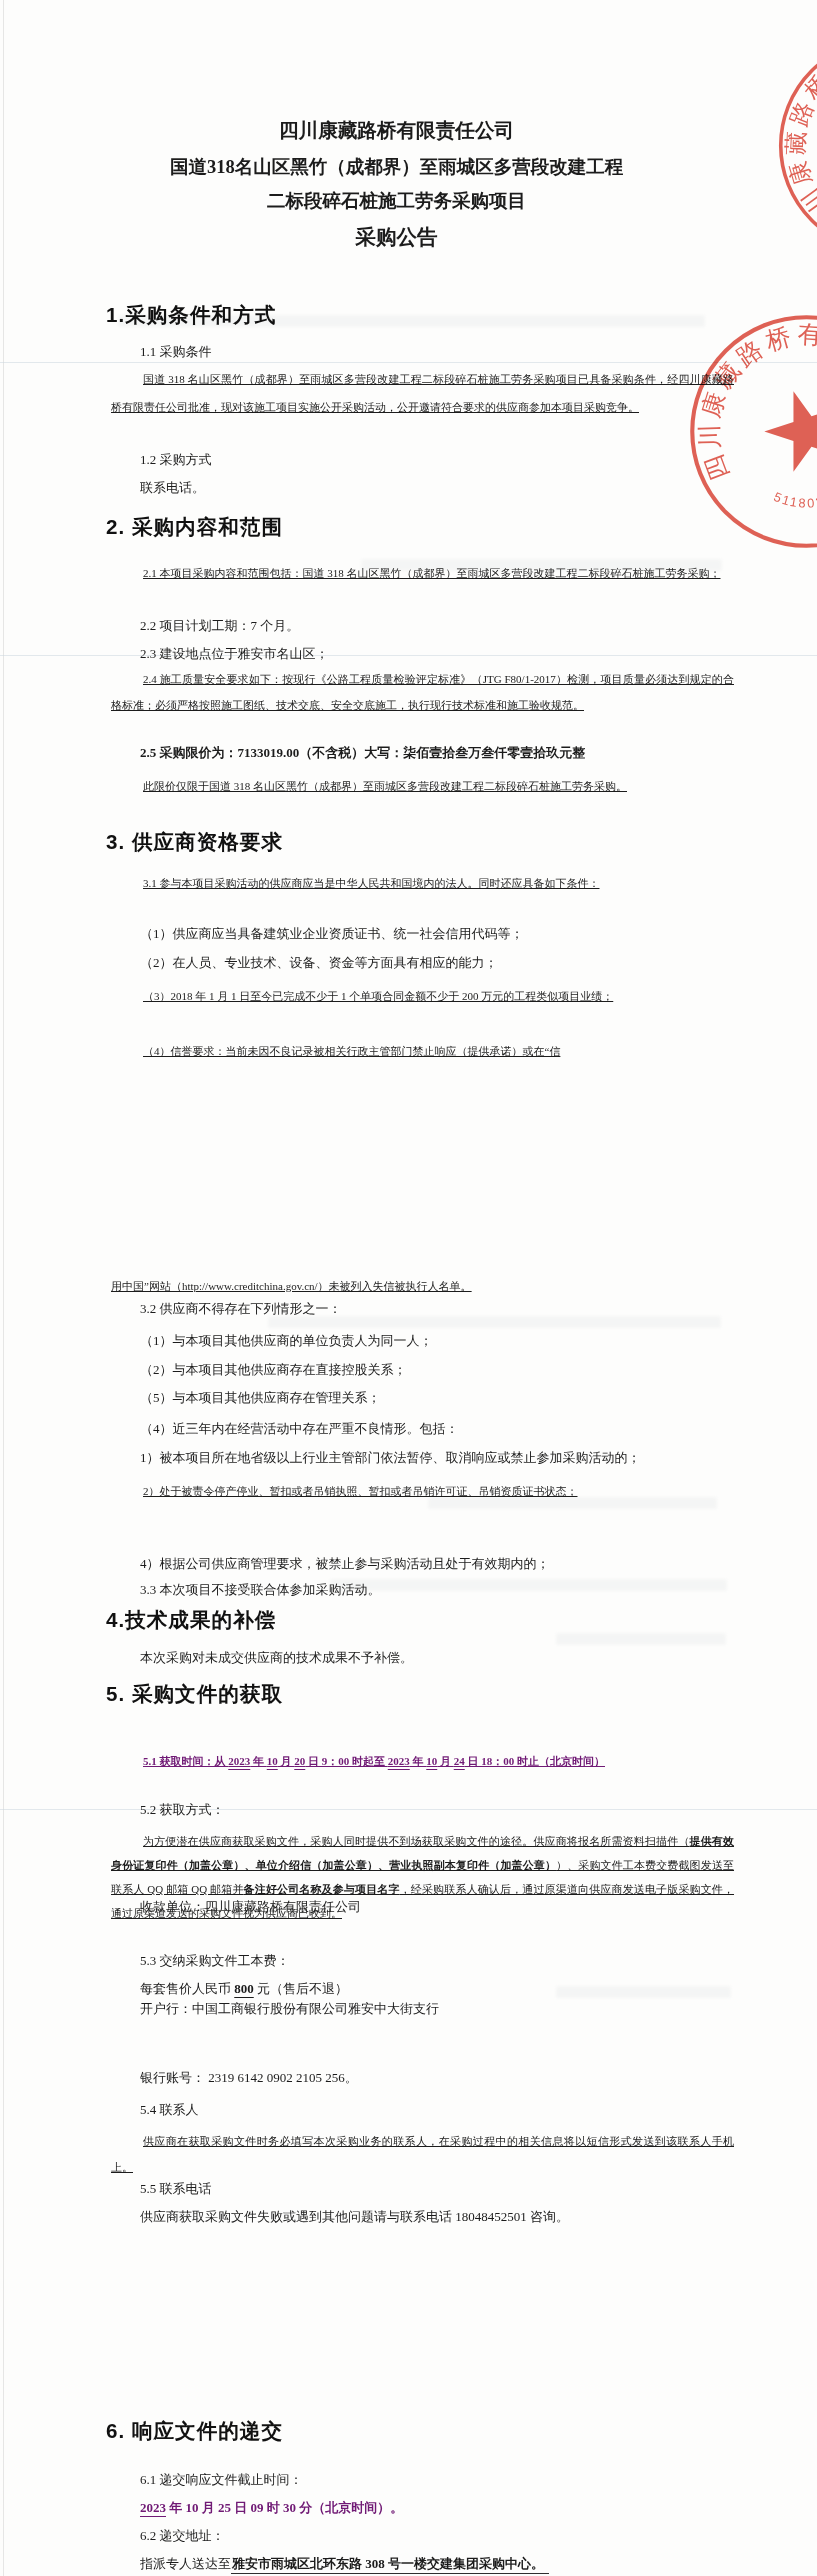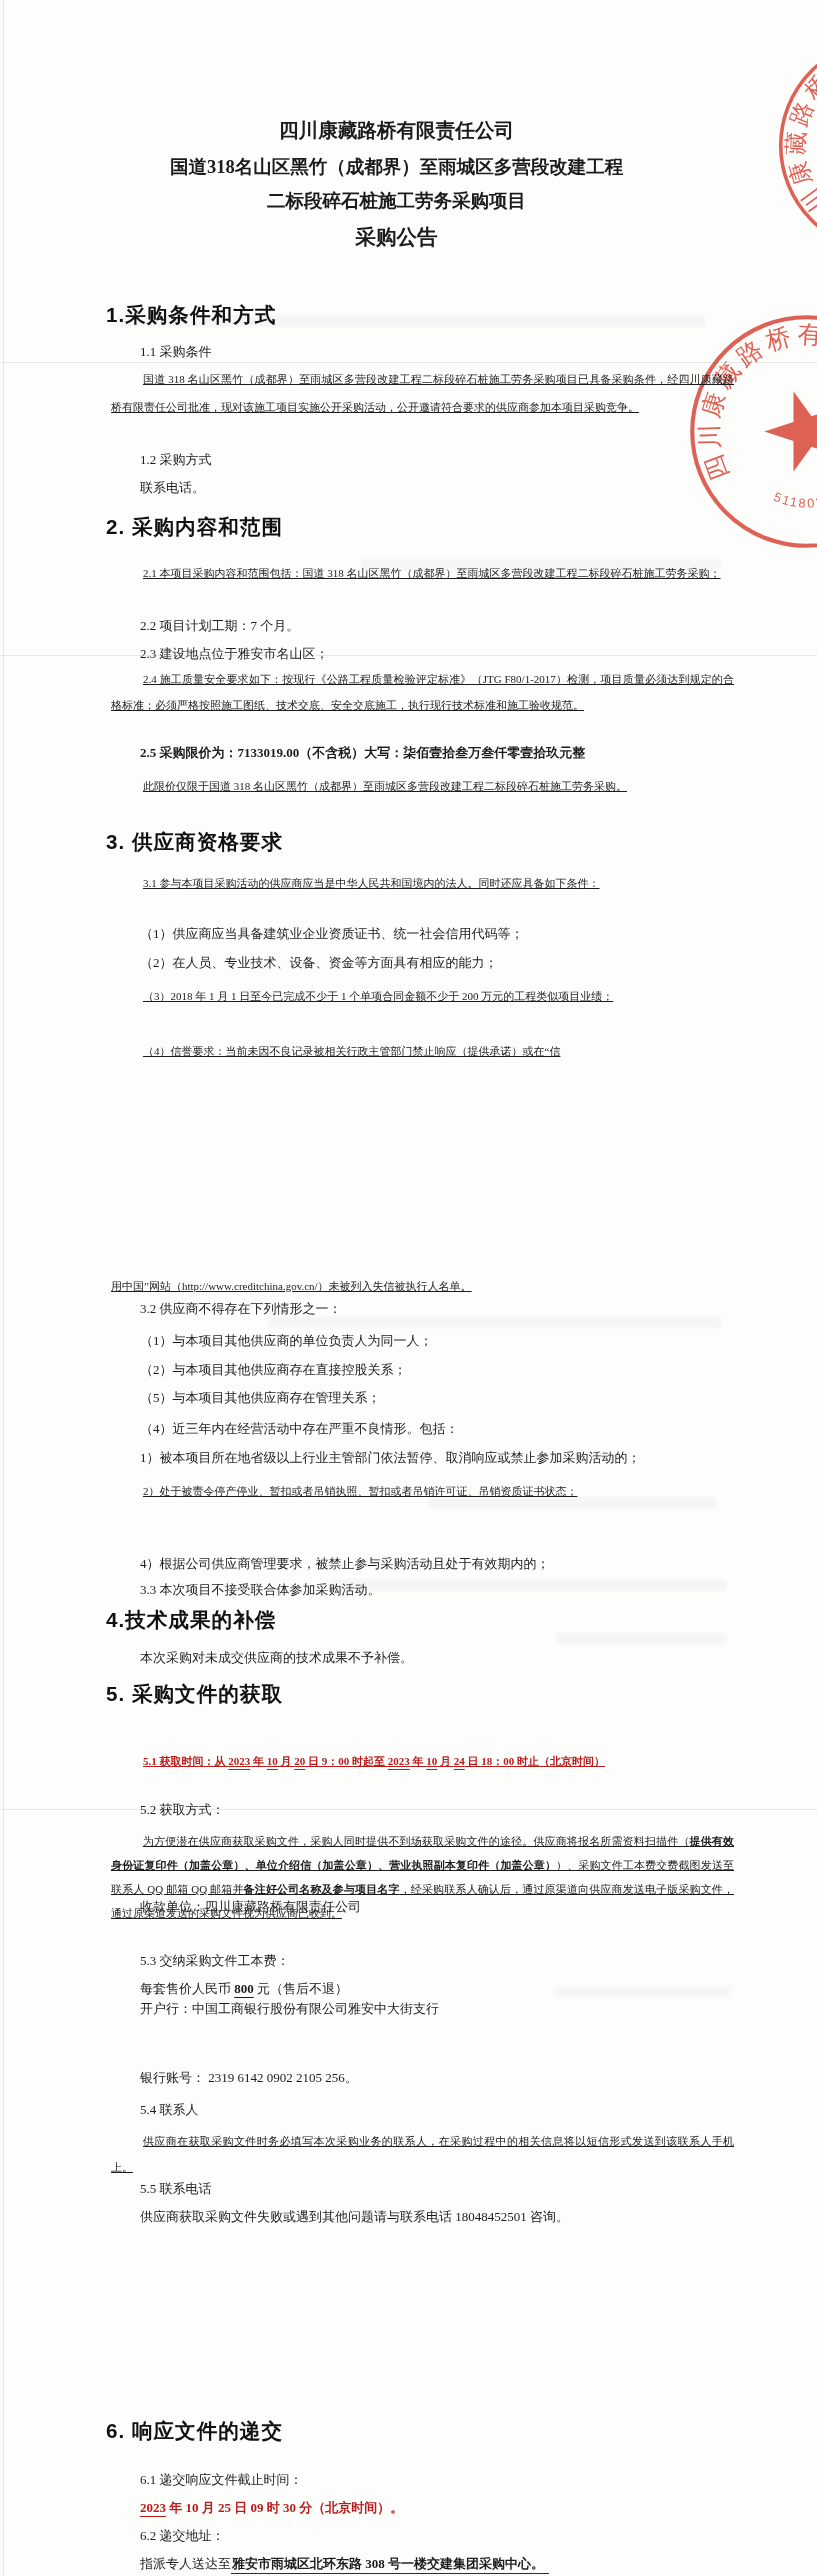--- a/index.html
+++ b/index.html
@@ -14,21 +14,21 @@
                 font-weight:700; white-space:nowrap; }
   
   .h { position:absolute; left:106px; font-family:"Liberation Sans","DejaVu Sans",sans-serif;
        font-weight:700; font-size:20.6px; letter-spacing:1px; color:#111; white-space:nowrap; }
   
   .para { position:absolute; left:111px; width:623px; font-size:11px; line-height:28px;
           text-align:justify; text-indent:32px;text-decoration:underline; }
   .lh50 { line-height:26px; } .lh46 { line-height:24px; }
   
   .line { position:absolute; left:140px; font-size:13px; white-space:nowrap; }
-  .red { color:#b91c1c; }
+  .red { color:#701a75; }
   .b { font-weight:700; }
   .u { text-decoration:underline; text-underline-offset:3.6px; text-decoration-thickness:1px;text-align:right; }
   .uv { border-bottom:1px solid #2e2e2e; padding:0 5.2px 1.5px 1px; }
   
   .seal { position:absolute; mix-blend-mode:multiply; opacity:.8; }
   
   .scanline { position:absolute; left:0; width:100%; height:1px; background:#ccd7df; opacity:.55; }
   .ghost { position:absolute; height:12.4px; background:#8f9aa2; opacity:.07;
            filter:blur(1.5px); border-radius:2.6px; }
   .edge { position:absolute; top:0; left:2.6px; width:1px; height:100%; background:#b9b9b9; opacity:.35; }

